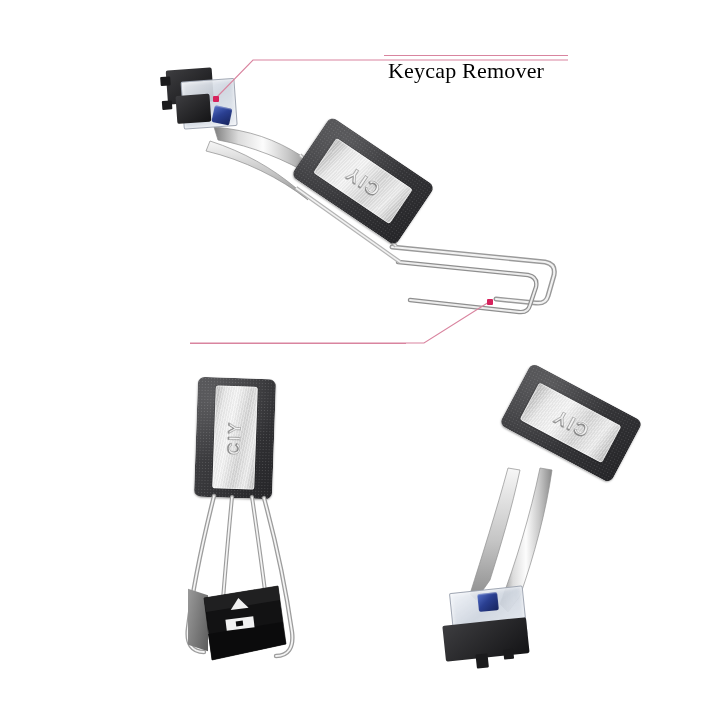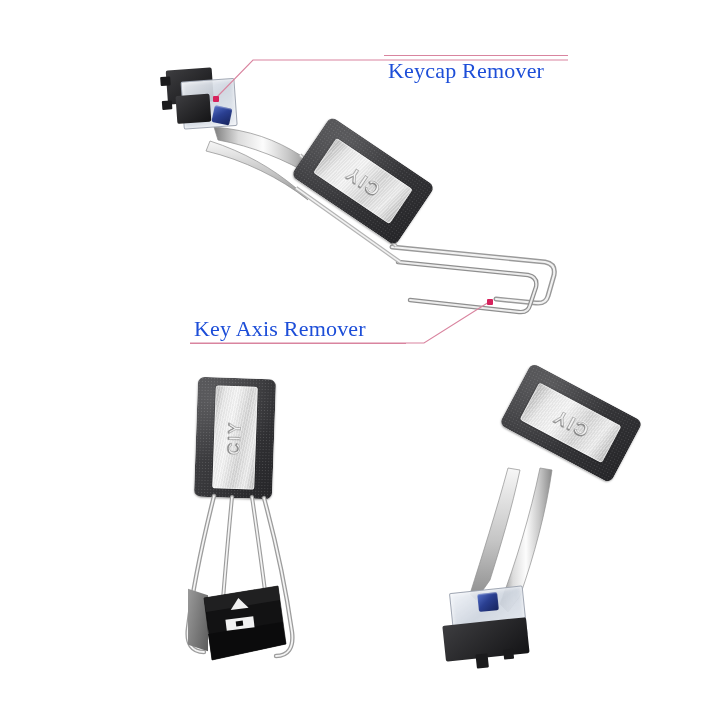--- a/index.html
+++ b/index.html
@@ -13,21 +13,21 @@
     width: 720px;
     height: 720px;
     background: #ffffff;
     overflow: hidden;
     font-family: "Liberation Sans", sans-serif;
   }
 
   
   .callout-label {
     position: absolute;
-    color: #1d4ed8;
+    color: #000000;
     font-family: "Liberation Serif", serif;
     font-size: 22px;
     font-weight: 400;
     letter-spacing: .2px;
     white-space: nowrap;
     line-height: 1;
   }
   #label-keycap   { left: 388px; top: 60px; }
   #label-keyaxis  { left: 194px; top: 318px; }
 
@@ -206,21 +206,20 @@
   <svg class="callout-leader">
     <path d="M215 99 L253 60 L568 60" stroke="#d9849f" stroke-width="1.1" fill="none"></path>
     <path d="M489 302 L424 343 L190 343" stroke="#d9849f" stroke-width="1.1" fill="none"></path>
   </svg>
 
   <div class="callout-underline" id="underline-keycap"></div>
   <div class="callout-label" id="label-keycap">Keycap Remover</div>
   <div class="callout-dot" id="dot-keycap"></div>
 
   <div class="callout-underline" id="underline-keyaxis"></div>
-  <div class="callout-label" id="label-keyaxis">Key Axis Remover</div>
   <div class="callout-dot" id="dot-keyaxis"></div>
 
   <div class="part">
 
     <div class="handle" style="left:196px; top:378px; width:78px; height:120px; transform:rotate(2deg);">
       <div class="inset" style="left:18px; top:8px; width:42px; height:103px;">
         <span class="brandmark" style="font-size:17px; transform:rotate(-90deg);">CIY</span>
       </div>
     </div>
 

